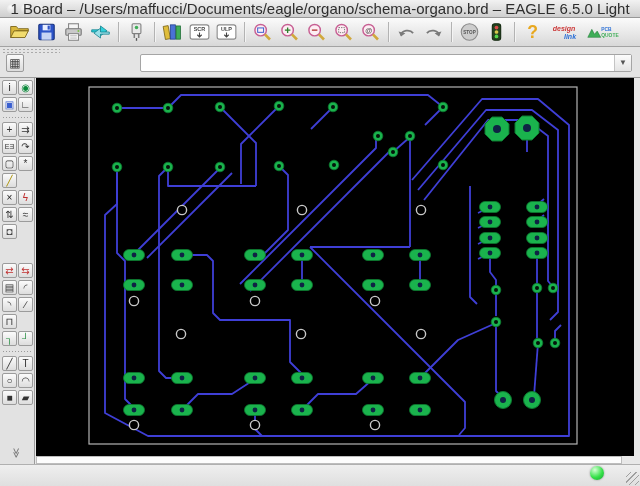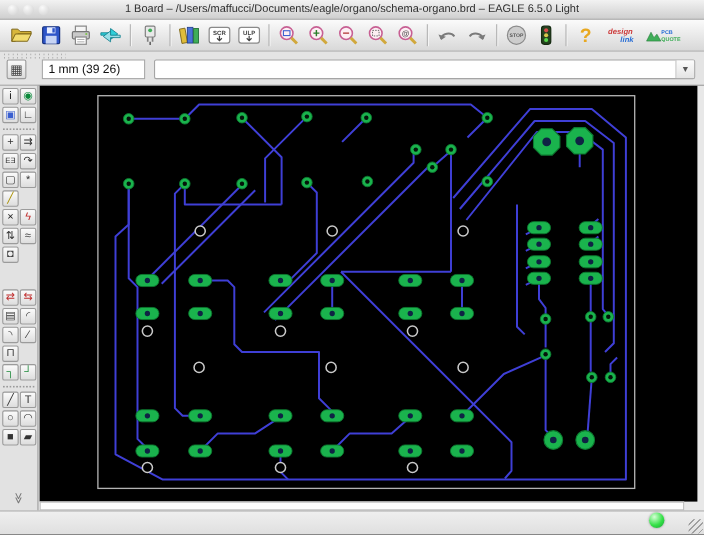--- a/index.html
+++ b/index.html
@@ -5,21 +5,21 @@
   html,body{margin:0;padding:0;background:#555;}
   #win{position:relative;width:640px;height:486px;background:#e8e8e8;overflow:hidden;
        font-family:"Liberation Sans",sans-serif;-webkit-font-smoothing:antialiased;}
   
   .titlebar{position:absolute;left:0;top:0;width:640px;height:18px;
     background:linear-gradient(#f2f2f2,#cfcfcf);border-bottom:1px solid #979797;box-sizing:border-box;}
   .tl{position:absolute;top:3.5px;width:10px;height:10px;border-radius:50%;
 esate      border:1px solid #8f8f8f;background:radial-gradient(circle at 35% 30%,#fafafa,#cdcdcd);box-sizing:border-box;}
   .tl.c{left:7px}.tl.m{left:21px}.tl.z{left:35px}
   .wtitle{position:absolute;left:0;right:0;top:0;height:18px;line-height:17px;text-align:center;
-    font-size:10px;color:#2e2e2e;}
+    font-size:15px;color:#2e2e2e;}
   
   .toolbar{position:absolute;left:0;top:18px;width:640px;height:29px;box-sizing:border-box;
     background:linear-gradient(#fbfbfb,#d8d8d8);border-bottom:1px solid #a3a3a3;
     display:flex;align-items:center;padding-left:6px;}
   .tgroup{display:flex;align-items:center;}
   .tsep{width:1px;height:20px;background:#b3b3b3;margin:0 4px;box-shadow:1px 0 0 #f4f4f4;}
   .tbtn{width:25px;height:24px;border:0;background:transparent;padding:1px;margin:0 1px;cursor:default;}
   .tbtn.wide{width:36px;}
   .tbtn svg{width:100%;height:100%;display:block;}
   svg text{font-family:"Liberation Sans",sans-serif;}
@@ -228,21 +228,20 @@
             <text x="17" y="9" font-size="5.5" fill="#2a6fd6" font-weight="bold">PCB</text>
             <text x="17" y="16" font-size="5.5" fill="#3fae58" font-weight="bold">QUOTE</text>
           </svg>
         </button>
       </div>
     </div>
 
   <div class="parambar">
     <div class="phandle"></div>
     <button class="gridbtn"><span>▦</span></button>
-    <div class="coord">1 mm (39 26)</div>
     <div class="combo">
       <input value="" style="">
       <div class="arrow">▼</div>
     </div>
   </div>
 
   <div class="sidebar" id="sidebar">
       <button class="stool" style="left: 2px; top: 2px; color: rgb(26, 26, 26);">i</button>
       <button class="stool" style="left: 18px; top: 2px; color: rgb(10, 138, 58);">◉</button>
       <button class="stool" style="left: 2px; top: 19px; color: rgb(58, 95, 208);">▣</button>

